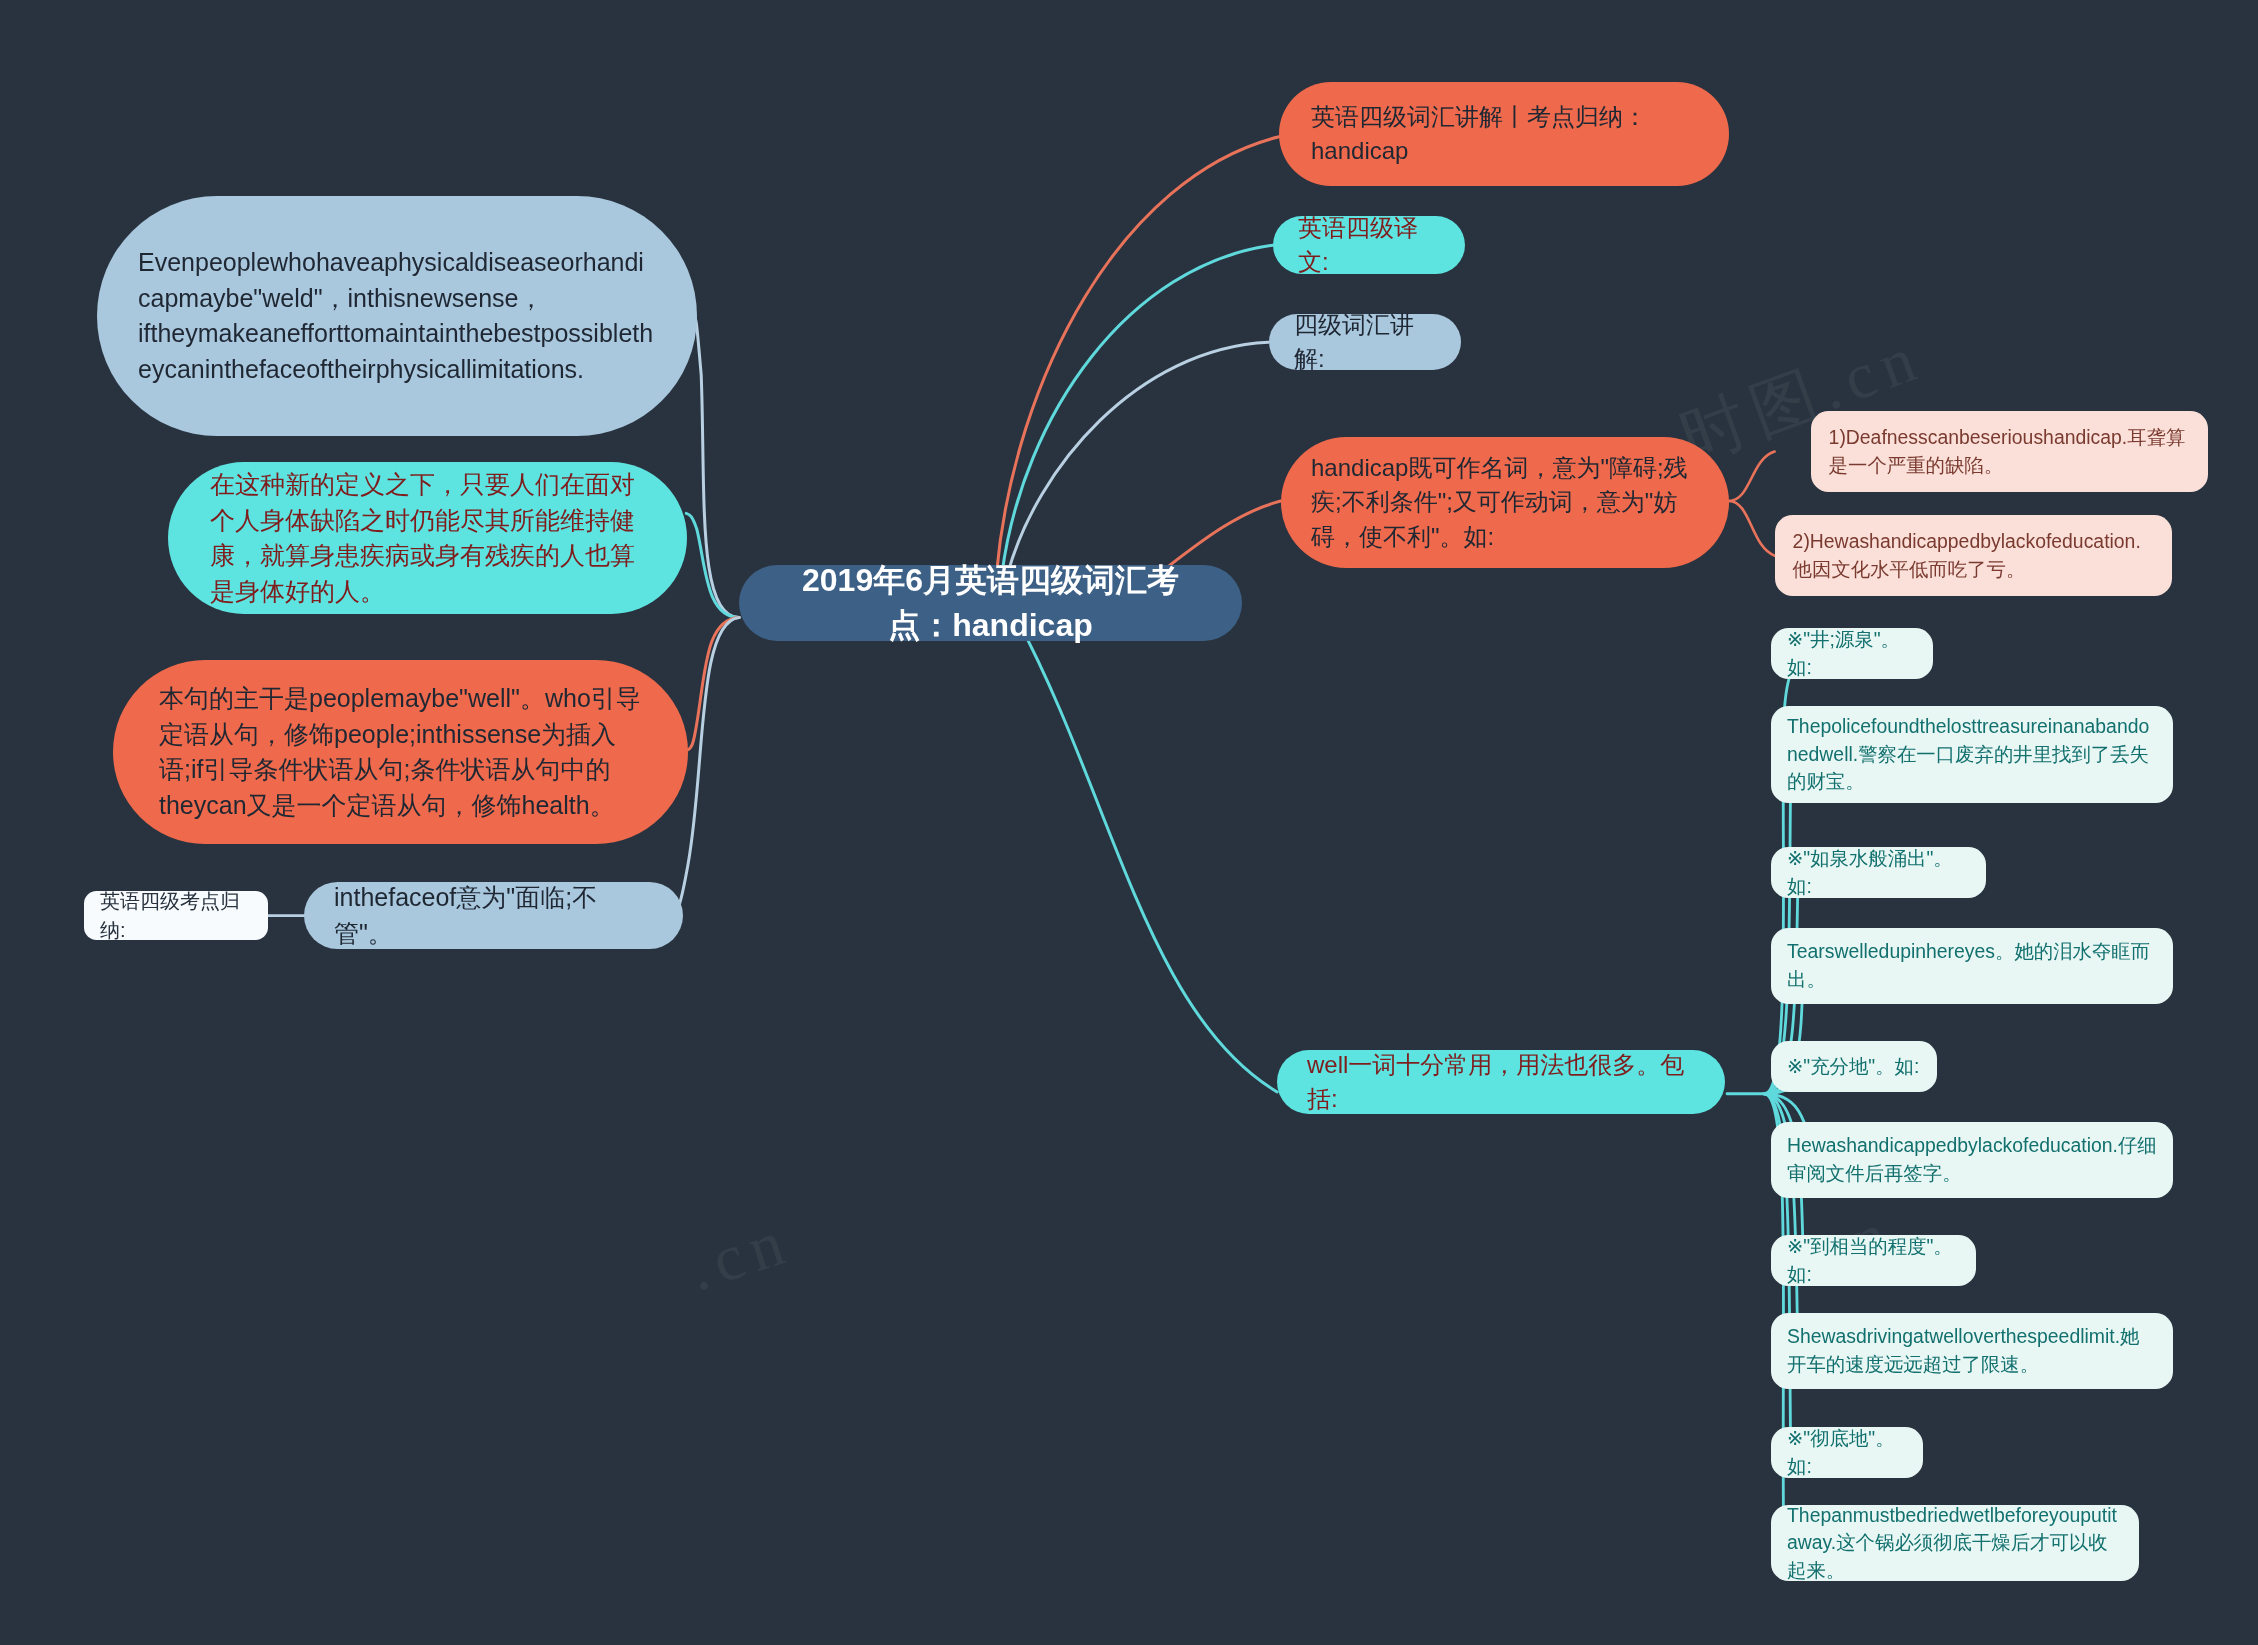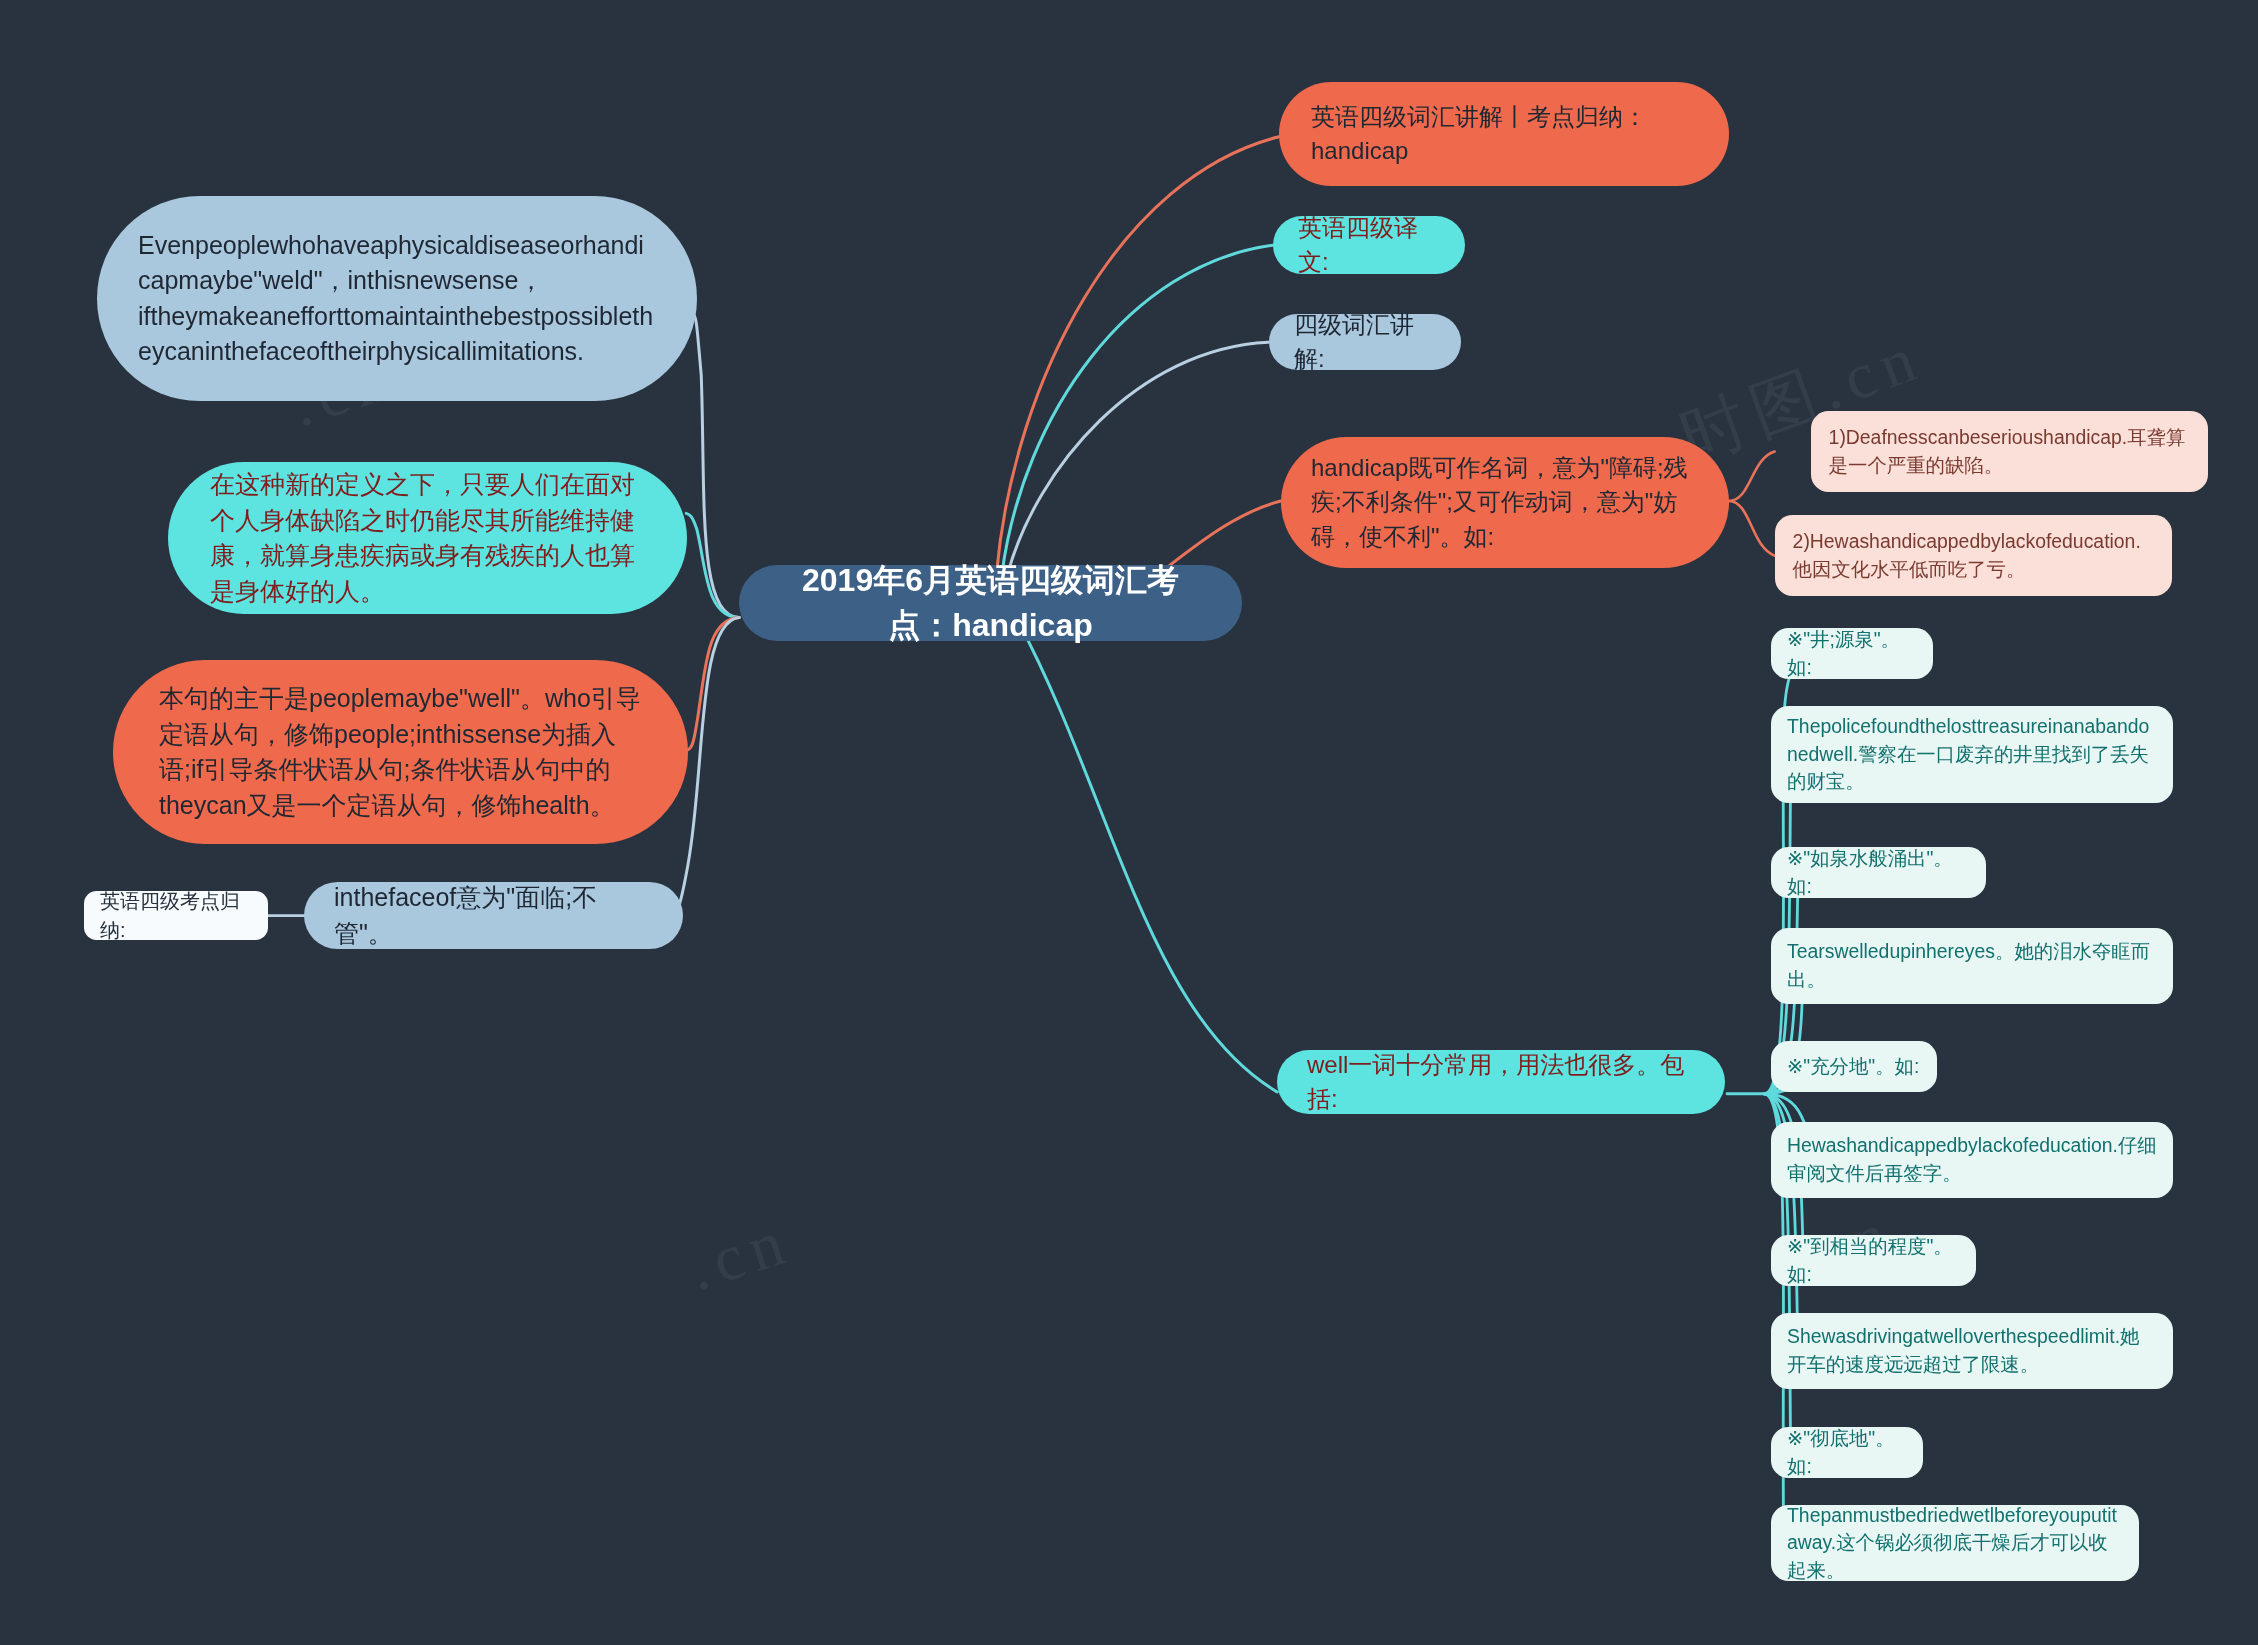--- a/index.html
+++ b/index.html
@@ -115,21 +115,21 @@
       <path d="M2000 1240 C 2038 1240, 2044 1268, 2052 1290 C 2058 1305, 2062 1308, 2070 1309" stroke="#5fd9dc" stroke-width="3.2"></path>
       <path d="M2000 1240 C 2040 1240, 2042 1330, 2044 1410 C 2046 1430, 2053 1435, 2064 1437" stroke="#5fd9dc" stroke-width="3.2"></path>
       <path d="M2000 1240 C 2036 1240, 2036 1380, 2038 1520 C 2039 1548, 2048 1554, 2062 1556" stroke="#5fd9dc" stroke-width="3.2"></path>
       <path d="M2000 1240 C 2032 1240, 2028 1440, 2030 1630 C 2031 1662, 2042 1668, 2058 1670" stroke="#5fd9dc" stroke-width="3.2"></path>
       <path d="M2000 1240 C 2030 1240, 2020 1480, 2022 1720 C 2023 1768, 2035 1782, 2058 1784" stroke="#5fd9dc" stroke-width="3.2"></path>
     </g>
   </svg>
 
   <div class="node sk-root" style="left:739px; top:565px; width:503px; height:76px; padding:8px 41px; font-size:32px;font-weight:bold;">2019年6月英语四级词汇考点：handicap</div>
 
-  <div class="node sk-steel" style="left:97px; top:196px; width:600px; height:205px; padding:17.6px 41px; font-size:25px;">Evenpeoplewhohaveaphysicaldiseaseorhandicapmaybe"weld"，inthisnewsense，iftheymakeanefforttomaintainthebestpossibletheycaninthefaceoftheirphysicallimitations.</div>
+  <div class="node sk-steel" style="left:97px; top:196px; width:600px; height:240px; padding:17.6px 41px; font-size:25px;">Evenpeoplewhohaveaphysicaldiseaseorhandicapmaybe"weld"，inthisnewsense，iftheymakeanefforttomaintainthebestpossibletheycaninthefaceoftheirphysicallimitations.</div>
 
   <div class="node sk-cyan" style="left:168px; top:462px; width:519px; height:152px; padding:16px 42px; font-size:25px;">在这种新的定义之下，只要人们在面对个人身体缺陷之时仍能尽其所能维持健康，就算身患疾病或身有残疾的人也算是身体好的人。</div>
 
   <div class="node sk-orange" style="left:113px; top:660px; width:575px; height:184px; padding:16px 46px; font-size:25px;">本句的主干是peoplemaybe"well"。who引导定语从句，修饰people;inthissense为插入语;if引导条件状语从句;条件状语从句中的theycan又是一个定语从句，修饰health。</div>
 
   <div class="node sk-white" style="left:84px; top:891px; width:184px; height:49px; padding:16px 16px; font-size:20px;">英语四级考点归纳:</div>
 
   <div class="node sk-steel" style="left:304px; top:882px; width:379px; height:67px; padding:0 30px; font-size:25px; border-radius:34px;">inthefaceof意为"面临;不管"。</div>
 
   <div class="node sk-orange" style="left:1279px; top:82px; width:450px; height:104px; padding:12.4px 32px; font-size:24px;">英语四级词汇讲解丨考点归纳：handicap</div>

